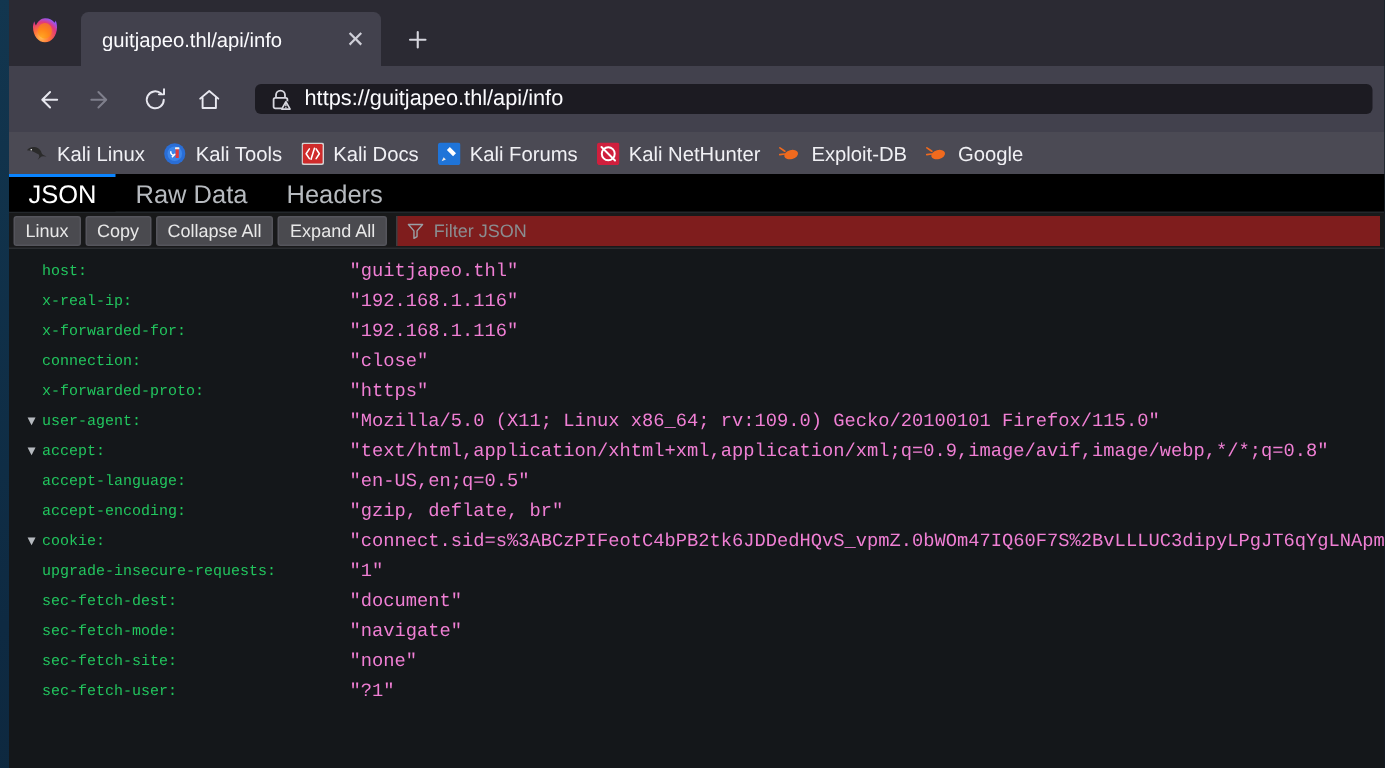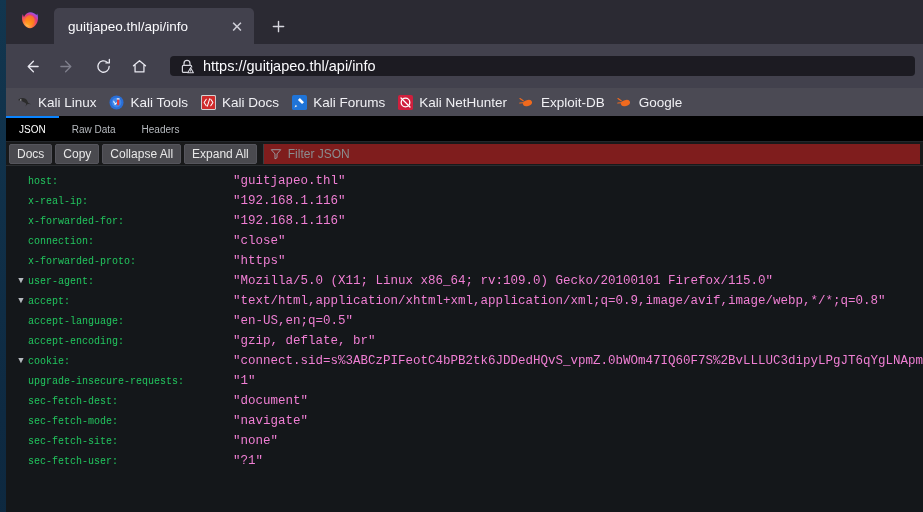--- a/index.html
+++ b/index.html
@@ -164,21 +164,21 @@
     display: flex;
     align-items: stretch;
     flex: 0 0 auto;
     border-bottom: 1px solid #23272b;
   }
   .vtab {
     padding: 0 13px;
     display: flex;
     align-items: center;
     color: #b6babf;
-    font-size: 10px;
+    font-size: 17px;
     border-top: 2px solid transparent;
   }
   .vtab.active {
     color: #ffffff;
     border-top: 2px solid #0a84ff;
     background: #000000;
   }
   .toolbar {
     height: 24px;
     background: #18191a;
@@ -417,21 +417,21 @@
       <div class="vtab">
         <span>Raw Data</span>
       </div>
       <div class="vtab">
         <span>Headers</span>
       </div>
     </div>
 
     <div class="toolbar">
       <div class="tbtn">
-        <span>Docs</span>
+        <span>Linux</span>
       </div>
       <div class="tbtn">
         <span>Copy</span>
       </div>
       <div class="tbtn">
         <span>Collapse All</span>
       </div>
       <div class="tbtn">
         <span>Expand All</span>
       </div>

